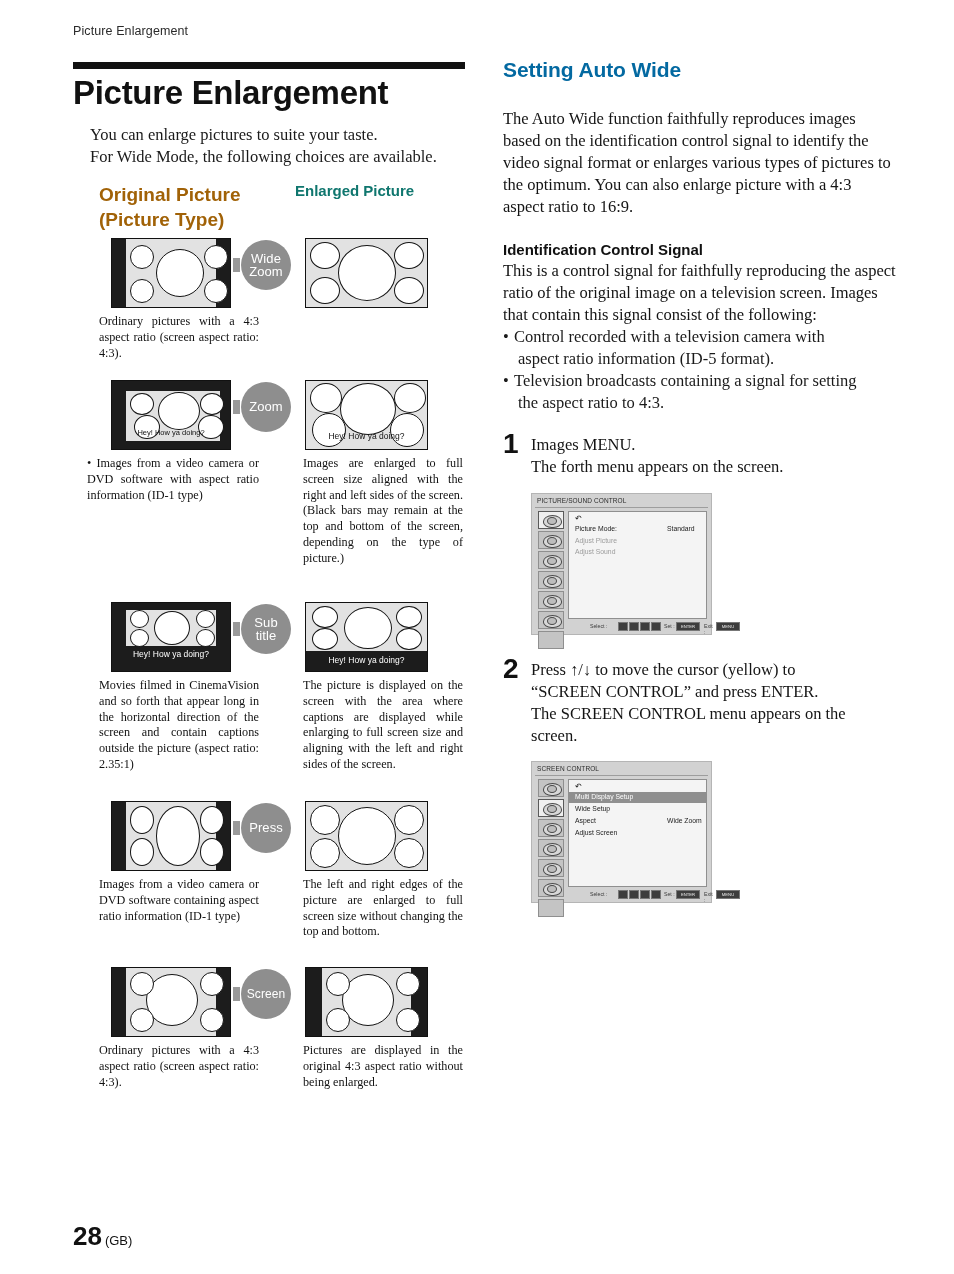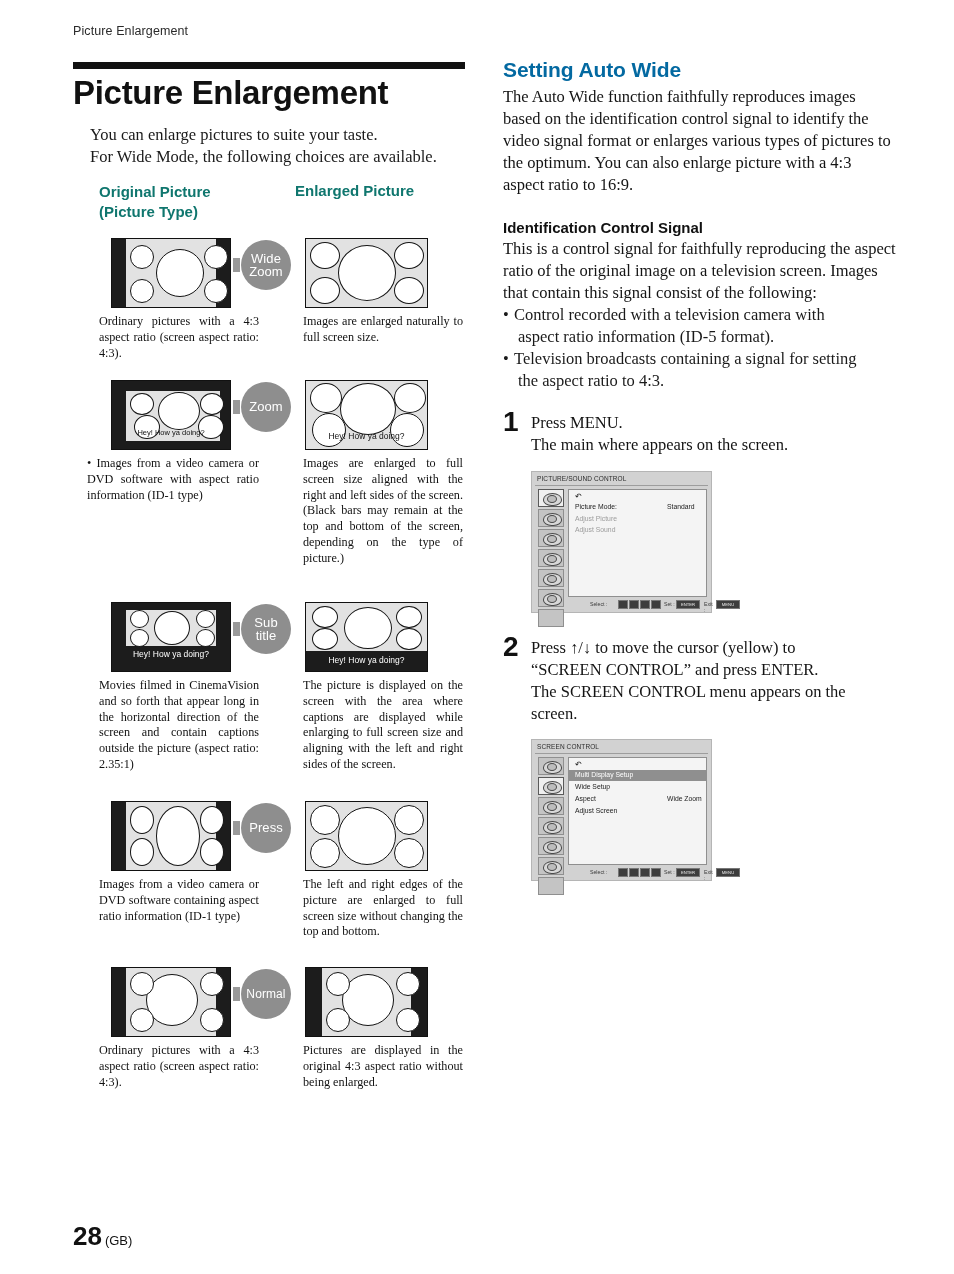--- a/index.html
+++ b/index.html
@@ -34,21 +34,21 @@
   .intro{
     font-size:16.5px;line-height:1.33;margin-top:12px;color:#1a1a1a;
   }
   .intro div{white-space:nowrap;margin-left:17px;}
 
   
   .tbl-head{position:relative;height:48px;margin-top:14px;}
   .tbl-head .h-orig{
     position:absolute;left:26px;top:0;width:190px;
     font-family:"Liberation Sans", sans-serif;
-    font-weight:bold;font-size:15px;line-height:1.33;color:#0f766e;
+    font-weight:bold;font-size:19px;line-height:1.33;color:#a16207;
   }
   .tbl-head .h-enl{
     position:absolute;left:222px;top:0;
     font-family:"Liberation Sans", sans-serif;
     font-weight:bold;font-size:15px;color:#0f766e;
   }
 
   
   .mode-row{position:relative;margin-top:8px;}
   .mode-figs{position:relative;height:70px;}
@@ -123,21 +123,21 @@
   }
   .cap-l{left:26px;width:160px;text-align:justify;}
   .cap-r{left:230px;width:160px;text-align:justify;}
   .cap-l.bullet{left:14px;width:172px;}
 
   
   h2.sec{
     font-family:"Liberation Sans", sans-serif;
     font-weight:bold;font-size:21px;margin:0;color:#0369a1;letter-spacing:-.1px;
   }
-  .sec-body{font-size:16.5px;line-height:1.34;margin-top:4px;color:#141414;}
+  .sec-body{font-size:16.5px;line-height:1.34;margin-top:26px;color:#141414;}
   h3.sub{
     font-family:"Liberation Sans", sans-serif;
     font-weight:bold;font-size:15px;margin:22px 0 0 0;color:#111;
   }
   .sub-body{font-size:16.5px;line-height:1.34;margin-top:2px;color:#141414;}
   .blist{margin-top:0;}
   .blist .bi{
     position:relative;padding-left:11px;font-size:16.5px;line-height:1.34;
   }
   .blist .bi::before{
@@ -293,21 +293,20 @@
           <div class="circ" style="left:32px;top:6px;width:58px;height:56px;"></div>
           <div class="circ" style="left:4px;top:3px;width:30px;height:27px;"></div>
           <div class="circ" style="left:88px;top:3px;width:30px;height:27px;"></div>
           <div class="circ" style="left:4px;top:38px;width:30px;height:27px;"></div>
           <div class="circ" style="left:88px;top:38px;width:30px;height:27px;"></div>
         </div>
       </div>
 
       <div class="mode-caps" style="height:58px;">
         <div class="cap-l">Ordinary pictures with a 4:3 aspect ratio (screen aspect ratio: 4:3).</div>
-        <div class="cap-r">Images are enlarged naturally to full screen size.</div>
       </div>
     </div>
 
     <div class="mode-row">
       <div class="mode-figs">
 
         <div class="tvbox left">
           <div class="screenarea" style="left:14px;top:10px;right:10px;bottom:8px;"></div>
           <div class="circ" style="left:46px;top:11px;width:42px;height:38px;"></div>
           <div class="circ" style="left:18px;top:12px;width:24px;height:22px;"></div>
@@ -433,21 +432,21 @@
           <div class="circ" style="left:34px;top:6px;width:52px;height:52px;"></div>
           <div class="circ" style="left:18px;top:4px;width:24px;height:24px;"></div>
           <div class="circ" style="left:88px;top:4px;width:24px;height:24px;"></div>
           <div class="circ" style="left:18px;top:40px;width:24px;height:24px;"></div>
           <div class="circ" style="left:88px;top:40px;width:24px;height:24px;"></div>
         </div>
 
         <div class="badge-wrap">
           <div class="badge-tick"></div>
           <div class="badge-circ small">
-            <span>Normal</span>
+            <span>Screen</span>
           </div>
           <div class="badge-arrow">
               <div class="stem"></div>
               <div class="head"></div>
             </div>
         </div>
 
         <div class="tvbox right">
           <div class="screenarea" style="left:16px;top:0;right:16px;bottom:0;"></div>
           <div class="circ" style="left:36px;top:6px;width:52px;height:52px;"></div>
@@ -481,22 +480,22 @@
       </div>
       <div class="bi">
         <span>Television broadcasts containing a signal for setting</span>
         <span class="ind">the aspect ratio to 4:3.</span>
       </div>
     </div>
 
     <div class="step">
       <div class="step-num">1</div>
       <div class="step-txt">
-        <div>Press MENU.</div>
-        <div>The main where appears on the screen.</div>
+        <div>Images MENU.</div>
+        <div>The forth menu appears on the screen.</div>
       </div>
 
       <div class="osd">
         <div class="osd-title">PICTURE/SOUND CONTROL</div>
         <div class="osd-titlebar"></div>
 
         <div class="osd-icons">
           <div class="osd-ic sel">
               <div class="g"></div>
               <div class="g2"></div>

